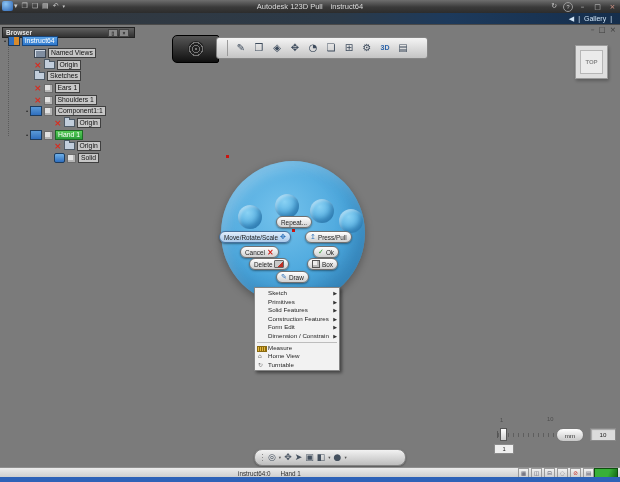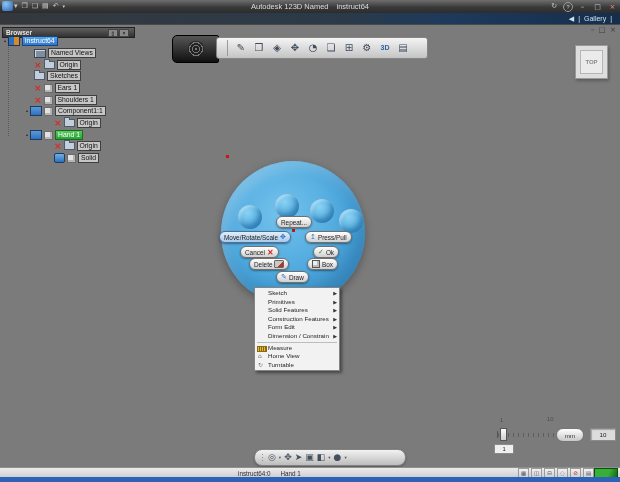--- a/index.html
+++ b/index.html
@@ -158,21 +158,21 @@
 
   <div class="abs titlebar">
     <span class="app-logo"></span>
     <span class="qi g" style="margin-left:14px">▾</span>
     <span class="qi g">❐</span>
     <span class="qi g">❏</span>
     <span class="qi g">▤</span>
     <span class="qi g">↶</span>
     <span class="qi g" style="font-size:5px">▾</span>
     <div class="title-center">
-      <span>Autodesk 123D Named</span>
+      <span>Autodesk 123D Pull</span>
       <span>instruct64</span>
     </div>
     <div class="tb-right">
       <span class="qi g">↻</span>
       <span class="help-circle">?</span>
       <span class="winbtn g">–</span>
       <span class="winbtn g">□</span>
       <span class="winbtn close g">×</span>
     </div>
   </div>

